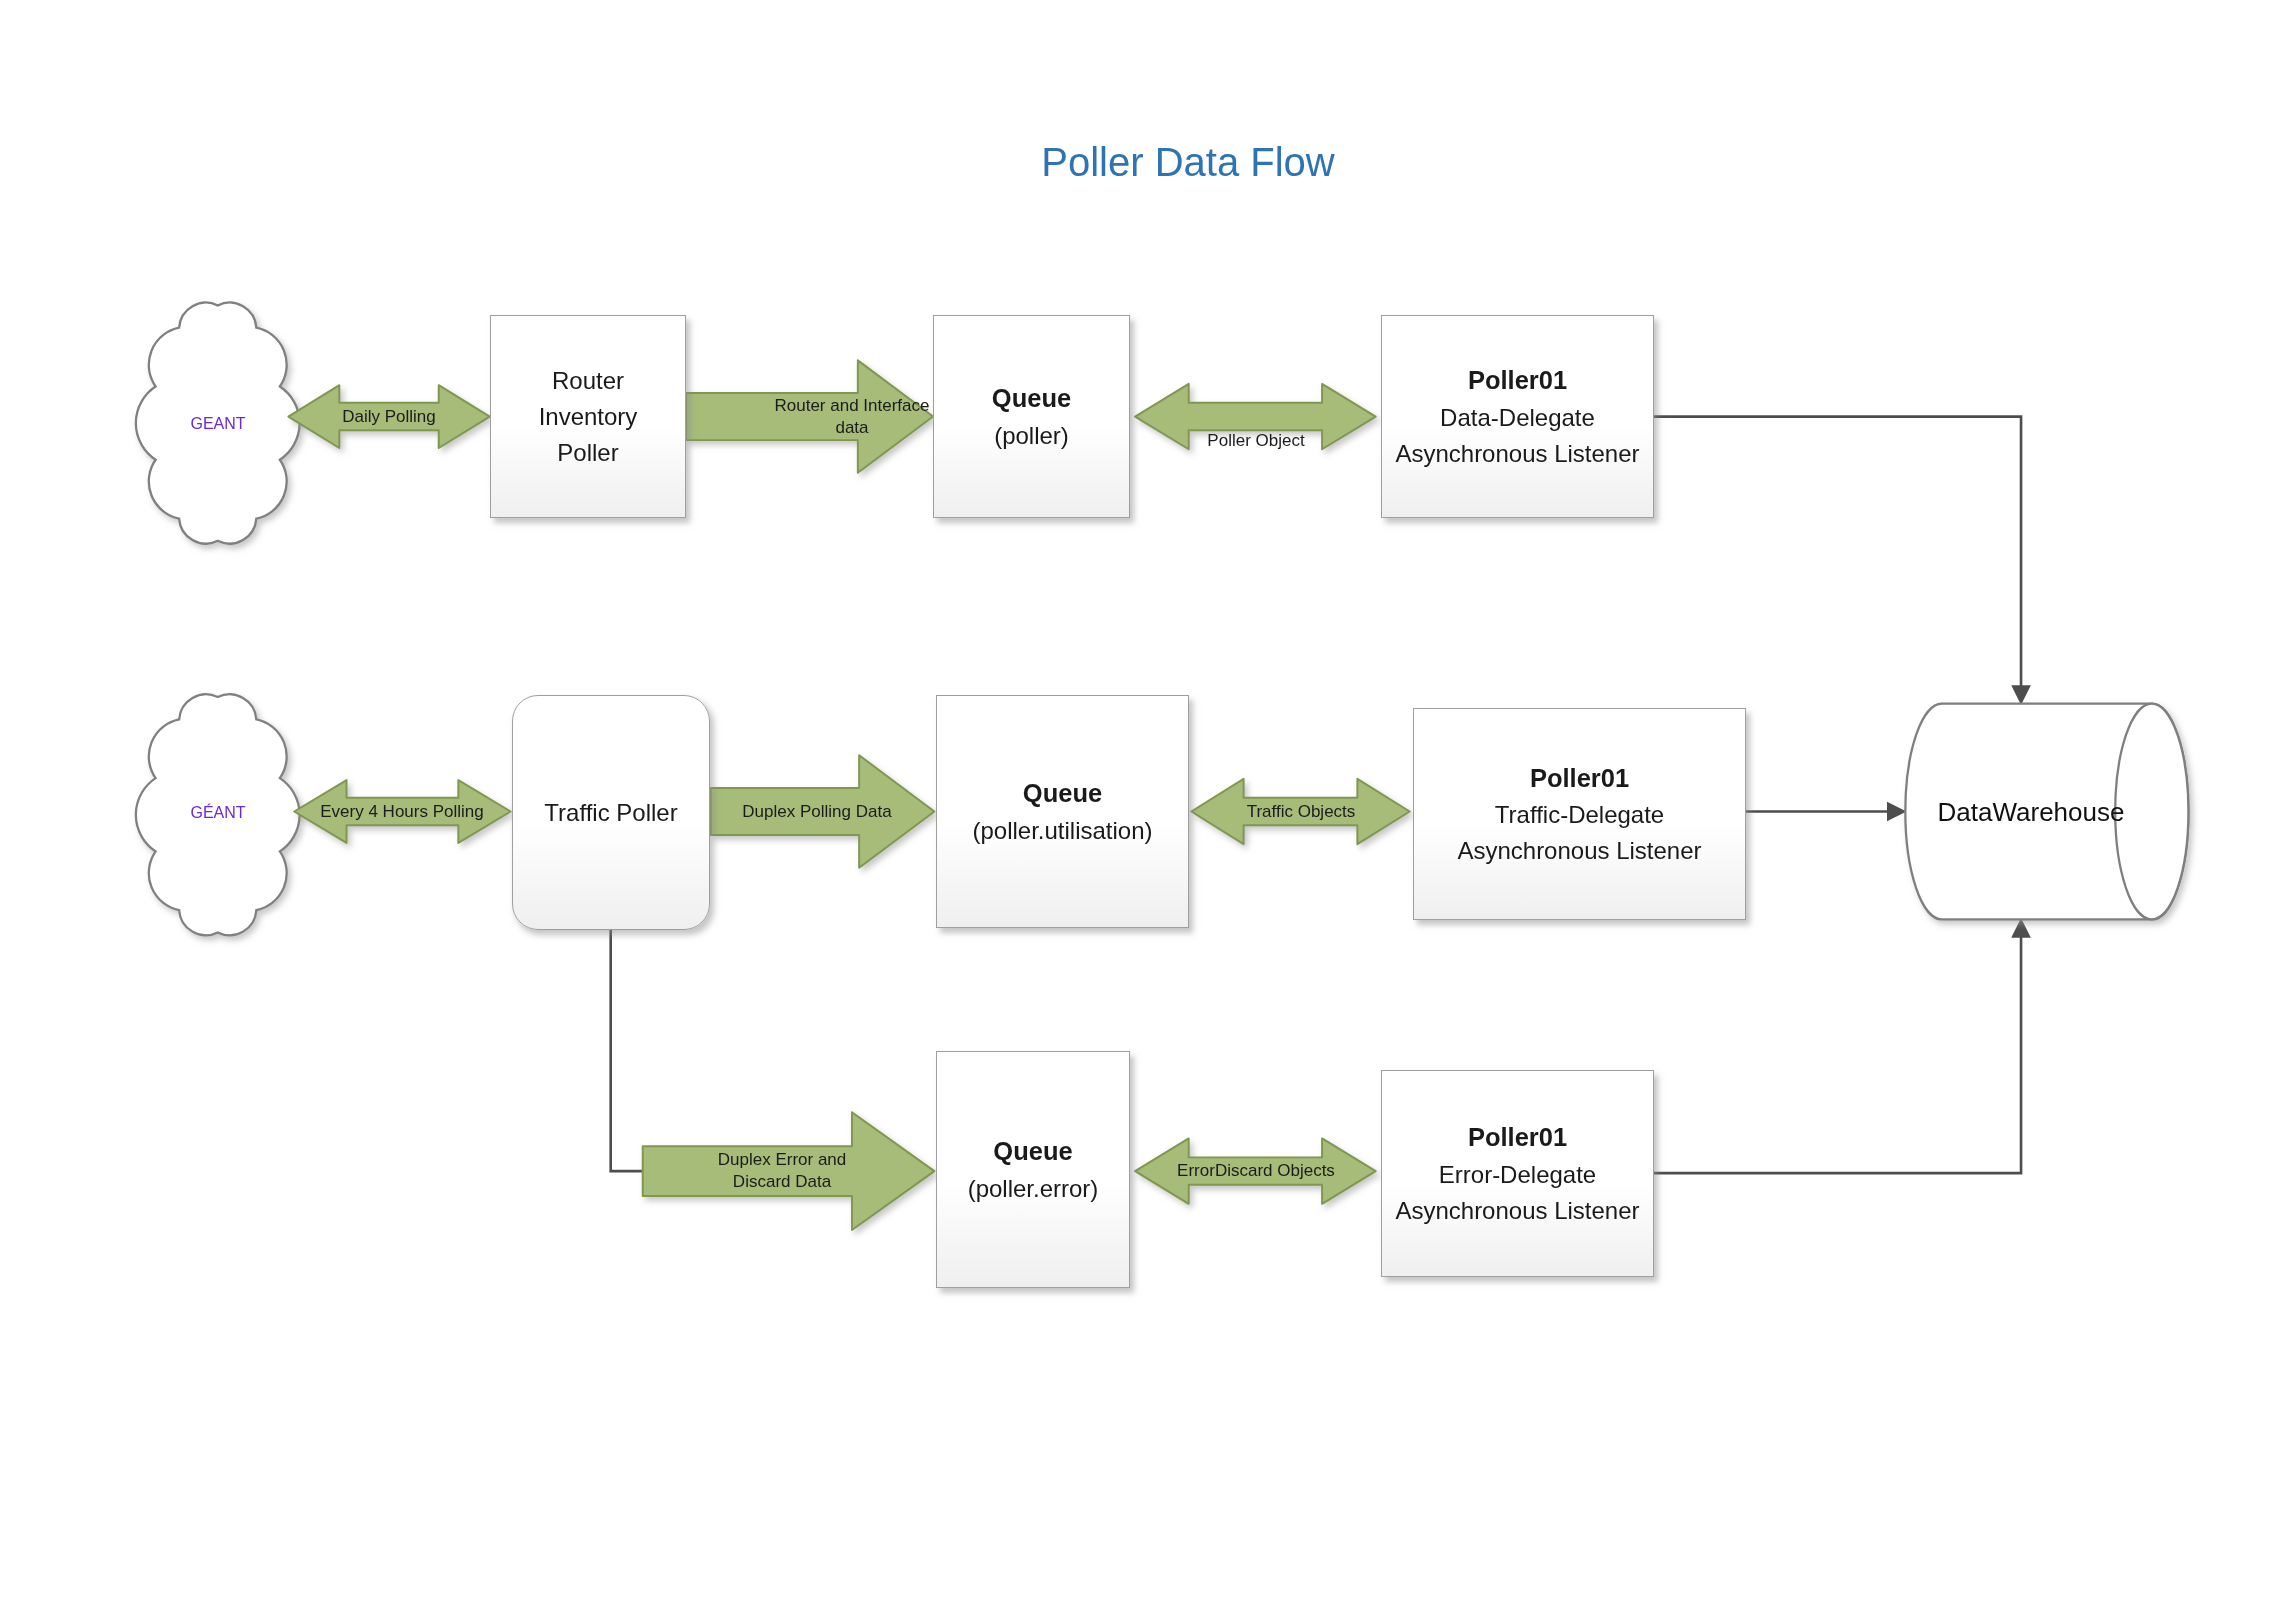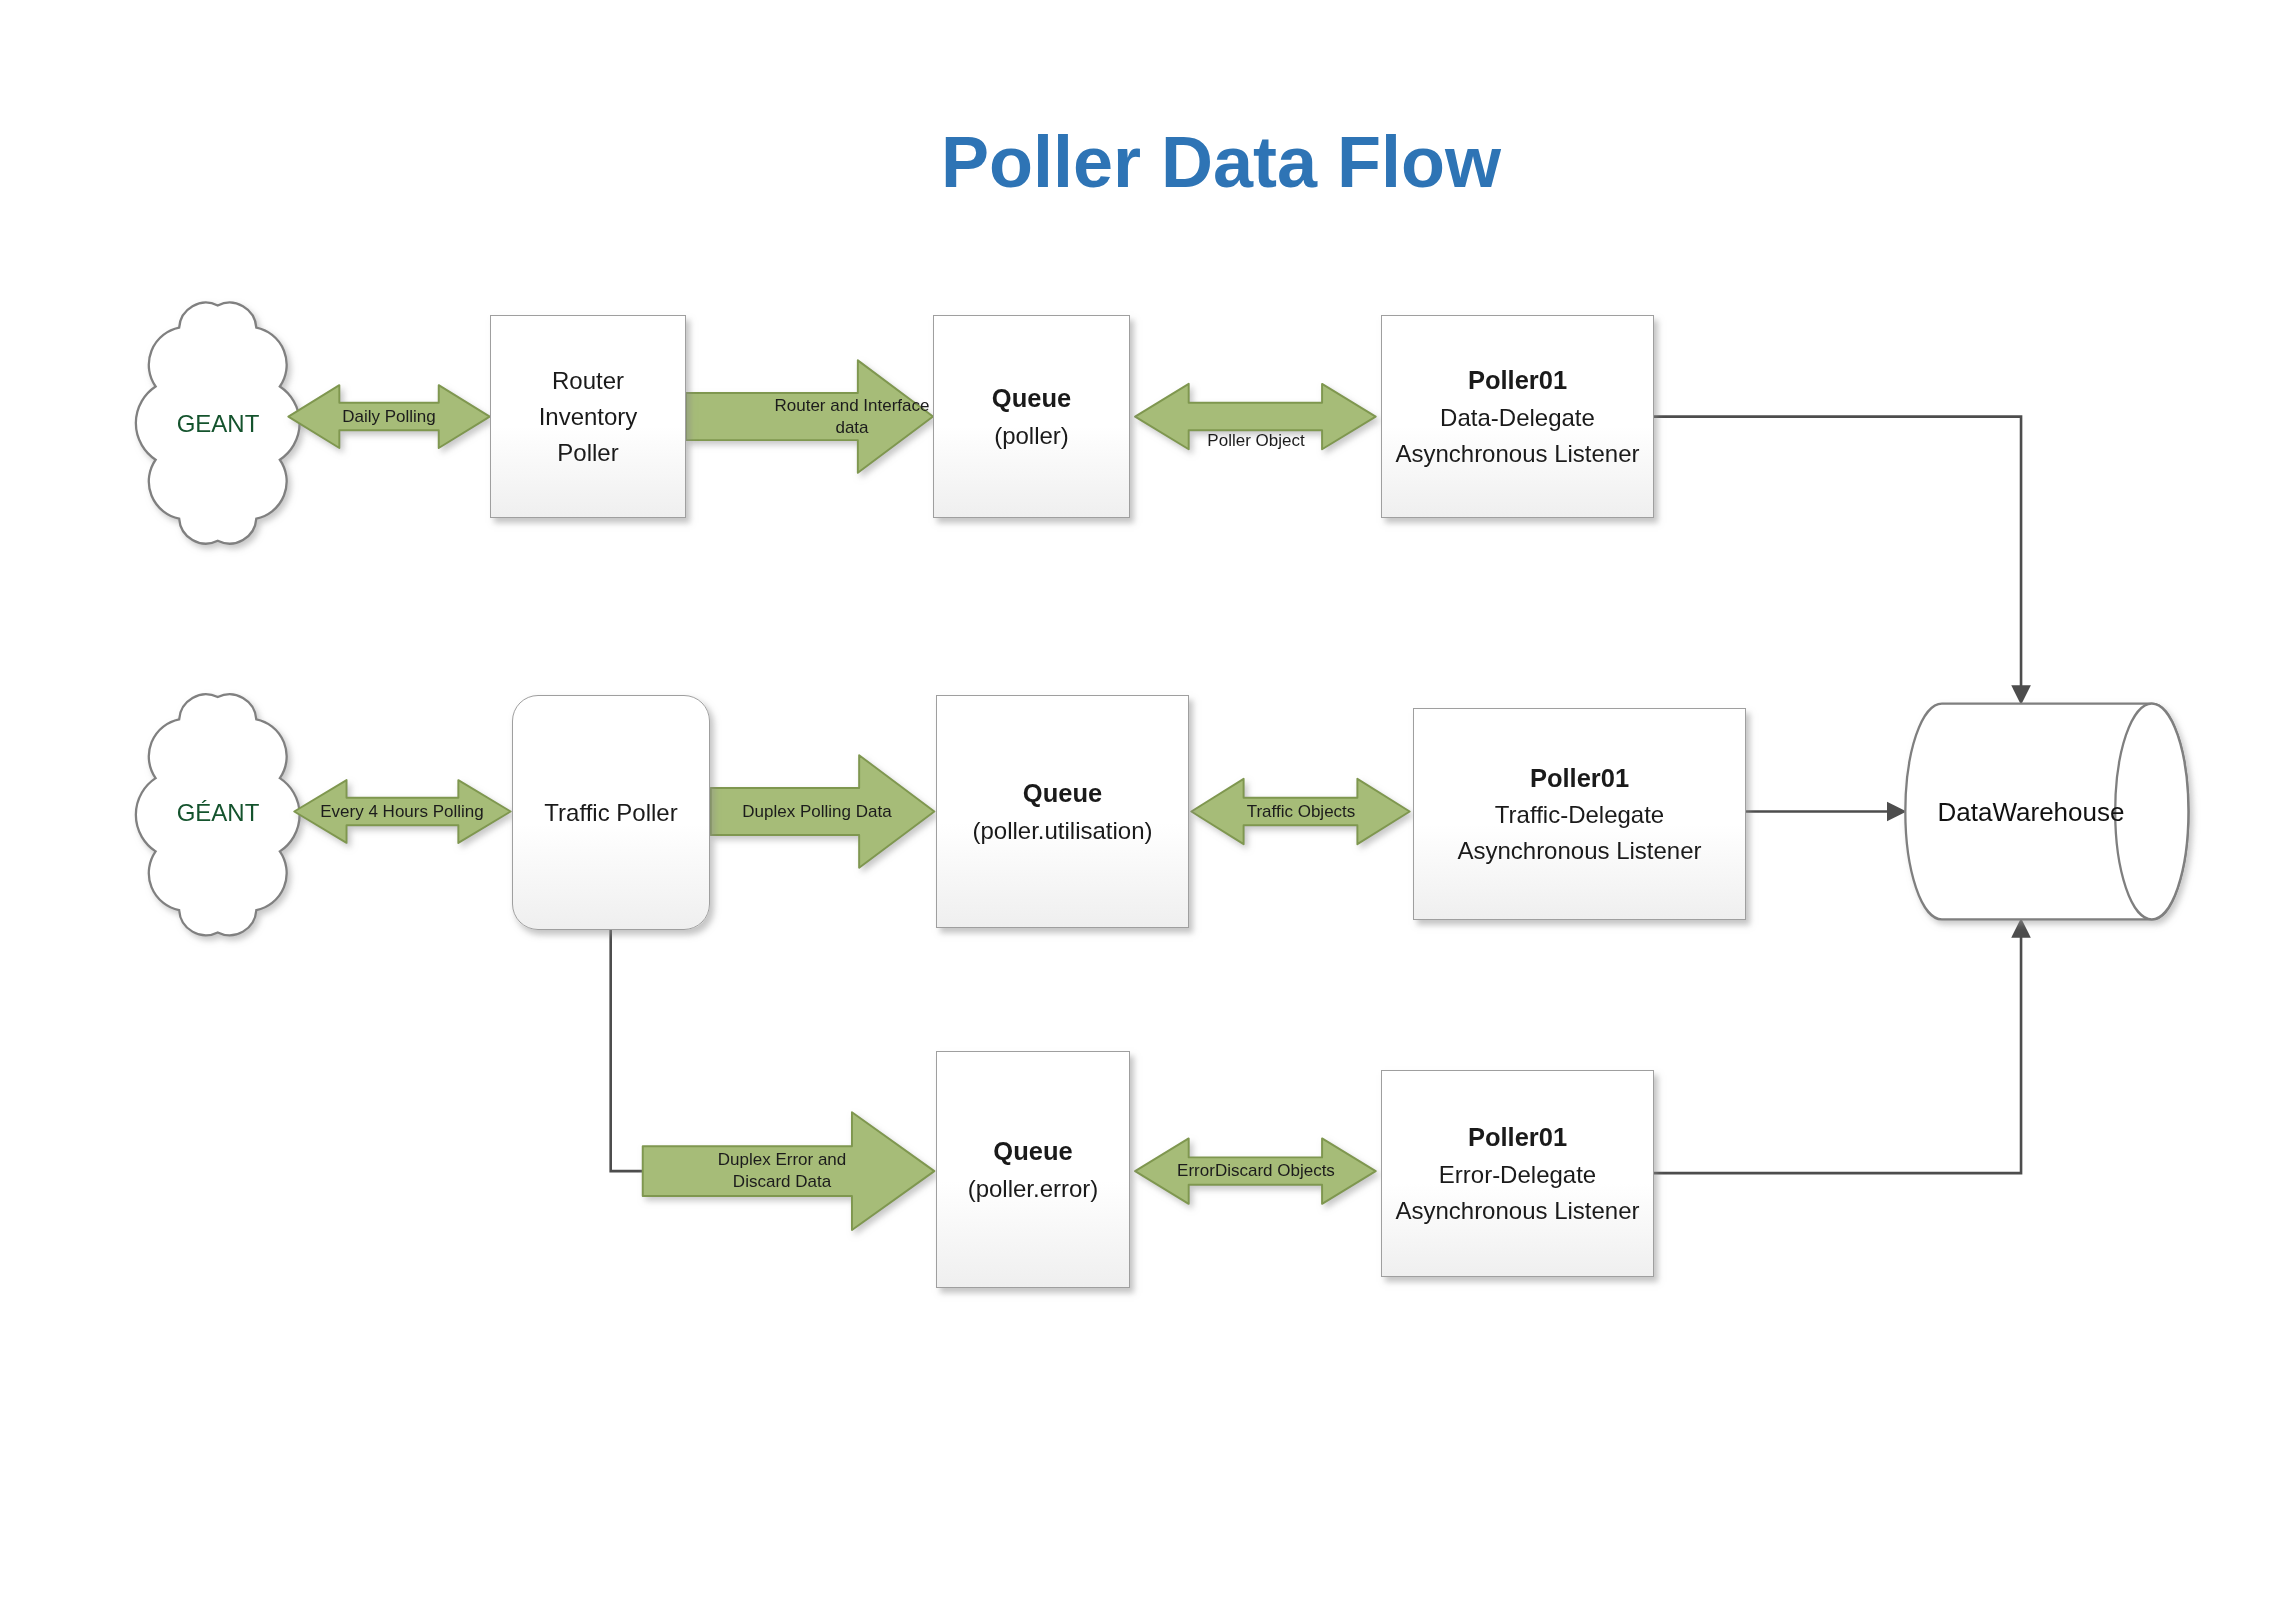--- a/index.html
+++ b/index.html
@@ -1,32 +1,32 @@
 <!DOCTYPE html>
 <html style="font-size:10.5px"><head>
 <meta charset="utf-8">
 <style>
   * { margin:0; padding:0; box-sizing:border-box; }
   html,body { background:#ffffff; font-family:"Liberation Sans", sans-serif; }
   .canvas { position:relative; width:2295px; height:1623px; background:#ffffff; overflow:hidden; }
   svg.layer { position:absolute; left:0; top:0; }
 
   .title { position:absolute; left:1188px; top:162px; transform:translate(-50%,-50%);
-           font-size:72px; font-weight:bold; color:#2e74b5; white-space:nowrap;margin-left:33px; }
+           font-size:40px; font-weight:normal; color:#2e74b5; white-space:nowrap; }
 
   .box { position:absolute; background:linear-gradient(to bottom,#ffffff 55%,#efefef);
          border:1.3px solid #9f9f9f; box-shadow:3.9px 4.6px 5.9px rgba(140,140,140,.5);
          display:flex; flex-direction:column; align-items:center; justify-content:center;
          text-align:center; font-size:24px; color:#1a1a1a; line-height:1.5; }
   .box .b { font-weight:bold; font-size:25.5px; }
 
   .lbl { position:absolute; transform:translate(-50%,-50%); font-size:17px; color:#1c1c1c;
          text-align:center; white-space:nowrap; line-height:1.3; }
   .lbl span { display:block; }
-  .cloud-lbl { position:absolute; transform:translate(-50%,-50%); font-size:24px; color:#14532d;
+  .cloud-lbl { position:absolute; transform:translate(-50%,-50%); font-size:16px; color:#6d28d9;
                white-space:nowrap; }
   .dw-lbl { position:absolute; transform:translate(-50%,-50%); font-size:26px; color:#111;
             white-space:nowrap; }
 
   .conn { fill:none; stroke:#4d4d4d; stroke-width:4; }
   .ah   { fill:#4d4d4d; stroke:none; }
   .cloud { fill:#ffffff; stroke:#808080; stroke-width:3.5; }
   .garrow { fill:#a6bc78; stroke:#7f974f; stroke-width:3; stroke-linejoin:round; }
   .cyl { fill:#ffffff; stroke:#7f7f7f; stroke-width:3.5; }
 </style>

